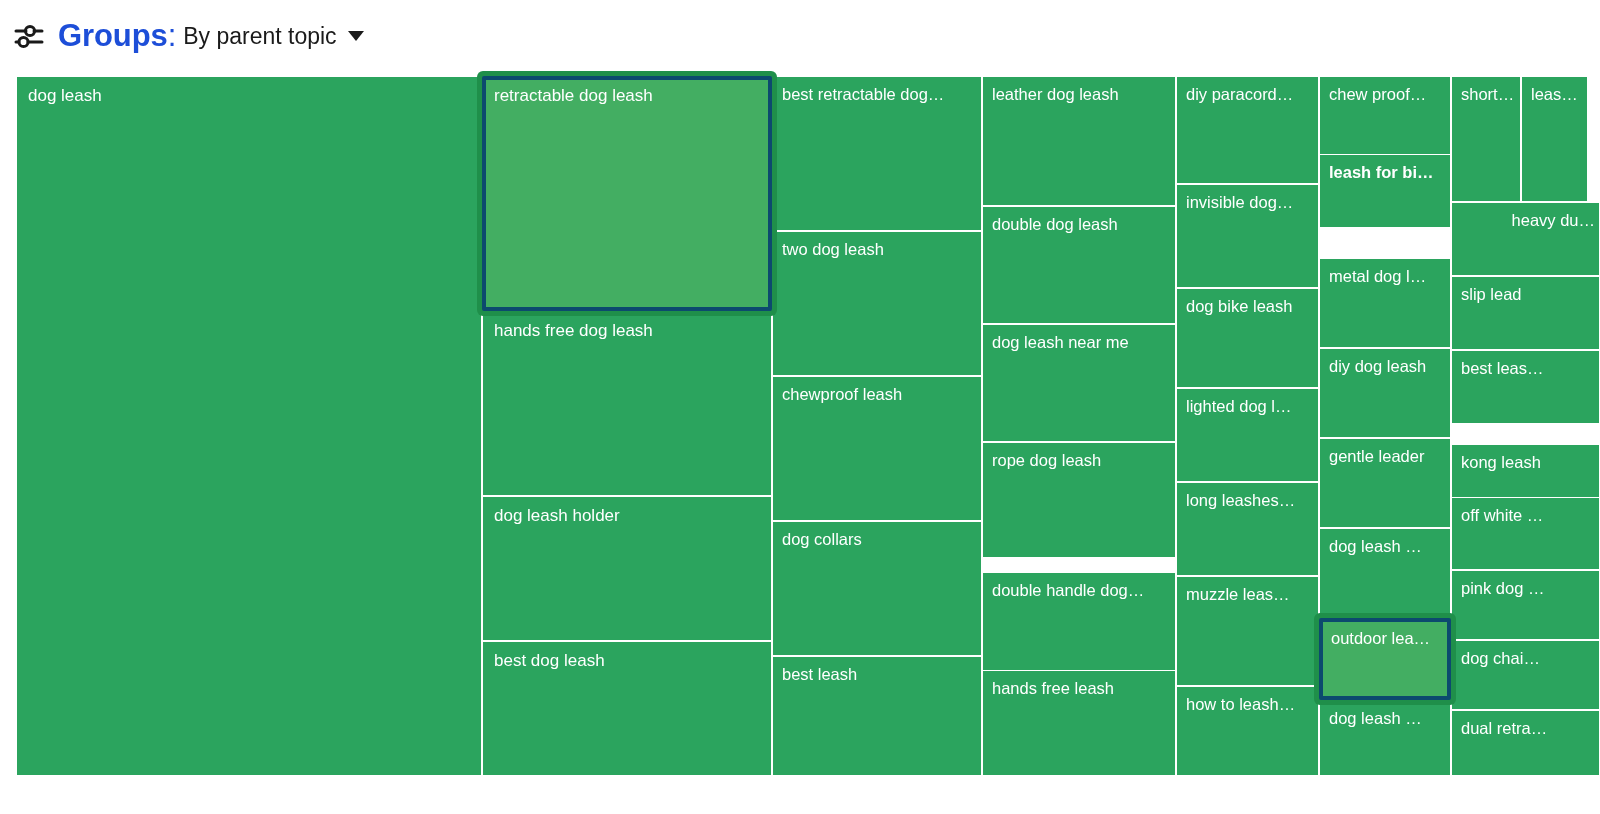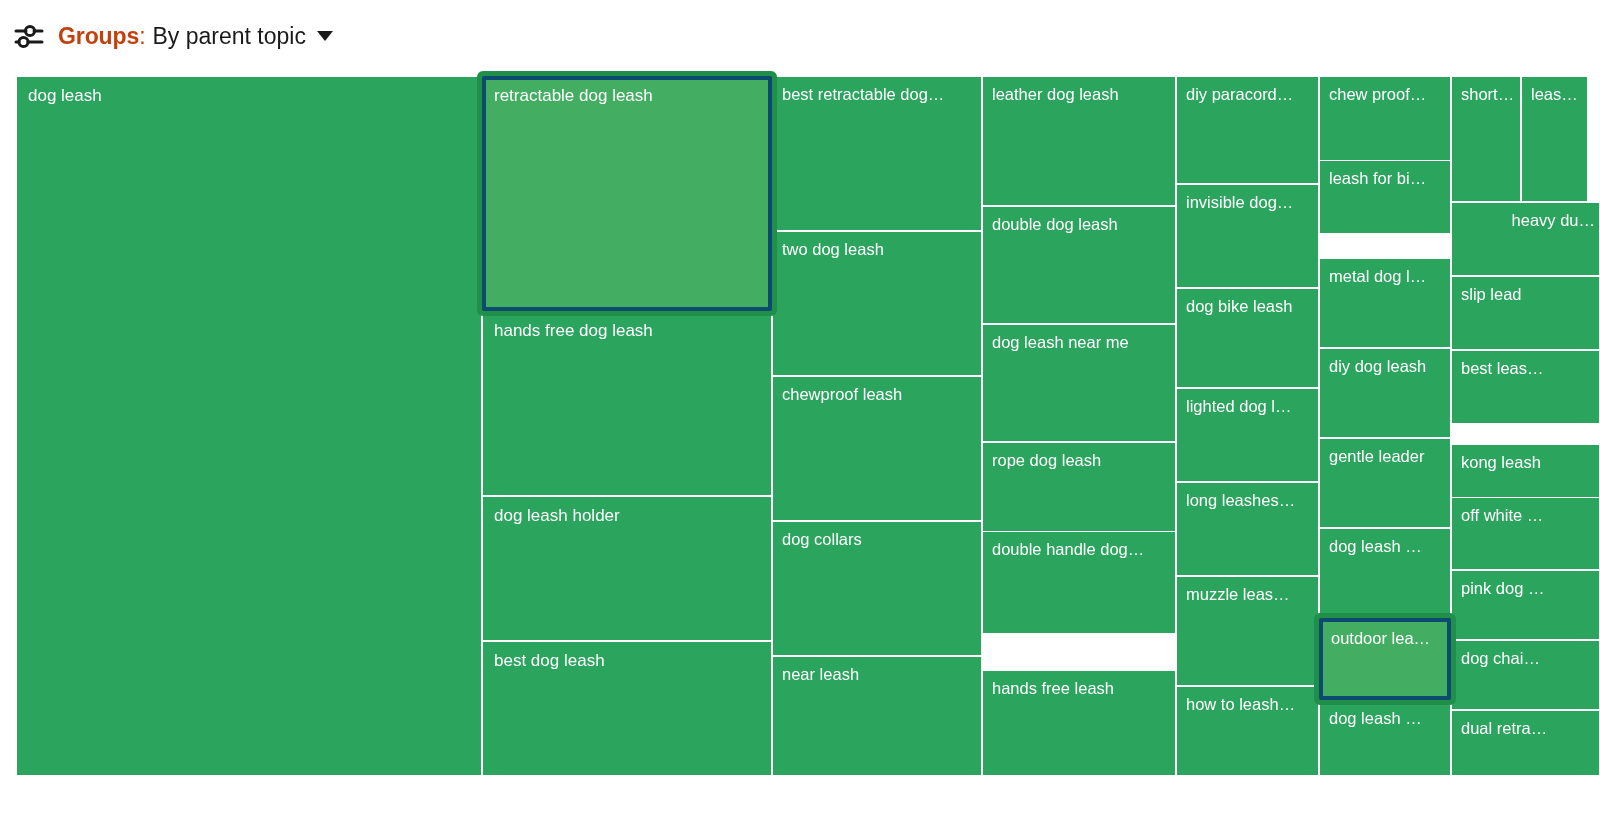--- a/index.html
+++ b/index.html
@@ -29,22 +29,22 @@
     background: #ffffff;
   }
   #filter-icon {
     width: 30px;
     height: 26px;
     margin-right: 14px;
     flex: 0 0 auto;
     display: block;
   }
   #groups-label {
-    font-size: 23px;
-    color: #c2410c;
+    font-size: 31px;
+    color: #1d4ed8;
     letter-spacing: -0.1px;
     white-space: nowrap;
   }
   #groups-label .bold {
     font-weight: bold;
   }
   #groups-value {
     font-size: 23px;
     color: #1a1a1a;
     margin-left: 7px;
@@ -155,35 +155,35 @@
     <div class="tile" style="left: 756px; top: 155px; width: 210px; height: 145px;">
       <span class="tile-label">two dog leash</span>
     </div>
     <div class="tile" style="left: 756px; top: 300px; width: 210px; height: 145px;">
       <span class="tile-label">chewproof leash</span>
     </div>
     <div class="tile" style="left: 756px; top: 445px; width: 210px; height: 135px;">
       <span class="tile-label">dog collars</span>
     </div>
     <div class="tile" style="left: 756px; top: 580px; width: 210px; height: 120px;">
-      <span class="tile-label">near leash</span>
+      <span class="tile-label">best leash</span>
     </div>
     <div class="tile" style="left: 966px; top: 0px; width: 194px; height: 130px;">
       <span class="tile-label">leather dog leash</span>
     </div>
     <div class="tile" style="left: 966px; top: 130px; width: 194px; height: 118px;">
       <span class="tile-label">double dog leash</span>
     </div>
     <div class="tile" style="left: 966px; top: 248px; width: 194px; height: 118px;">
       <span class="tile-label">dog leash near me</span>
     </div>
     <div class="tile" style="left: 966px; top: 366px; width: 194px; height: 116px;">
       <span class="tile-label">rope dog leash</span>
     </div>
-    <div class="tile" style="left: 966px; top: 455px; width: 194px; height: 103px;">
+    <div class="tile" style="left: 966px; top: 496px; width: 194px; height: 103px;">
       <span class="tile-label">double handle dog…</span>
     </div>
     <div class="tile" style="left: 966px; top: 594px; width: 194px; height: 106px;">
       <span class="tile-label">hands free leash</span>
     </div>
     <div class="tile" style="left: 1160px; top: 0px; width: 143px; height: 108px;">
       <span class="tile-label">diy paracord…</span>
     </div>
     <div class="tile" style="left: 1160px; top: 108px; width: 143px; height: 104px;">
       <span class="tile-label">invisible dog…</span>
@@ -199,21 +199,21 @@
     </div>
     <div class="tile" style="left: 1160px; top: 500px; width: 143px; height: 110px;">
       <span class="tile-label">muzzle leas…</span>
     </div>
     <div class="tile" style="left: 1160px; top: 610px; width: 143px; height: 90px;">
       <span class="tile-label">how to leash…</span>
     </div>
     <div class="tile" style="left: 1303px; top: 0px; width: 132px; height: 92px;">
       <span class="tile-label">chew proof…</span>
     </div>
-    <div class="tile" style="left: 1303px; top: 84px; width: 132px; height: 74px;">
+    <div class="tile" style="left: 1303px; top: 78px; width: 132px; height: 74px; font-weight: bold;">
       <span class="tile-label">leash for bi…</span>
     </div>
     <div class="tile" style="left: 1303px; top: 182px; width: 132px; height: 90px;">
       <span class="tile-label">metal dog l…</span>
     </div>
     <div class="tile" style="left: 1303px; top: 272px; width: 132px; height: 90px;">
       <span class="tile-label">diy dog leash</span>
     </div>
     <div class="tile" style="left: 1303px; top: 362px; width: 132px; height: 90px;">
       <span class="tile-label">gentle leader</span>

